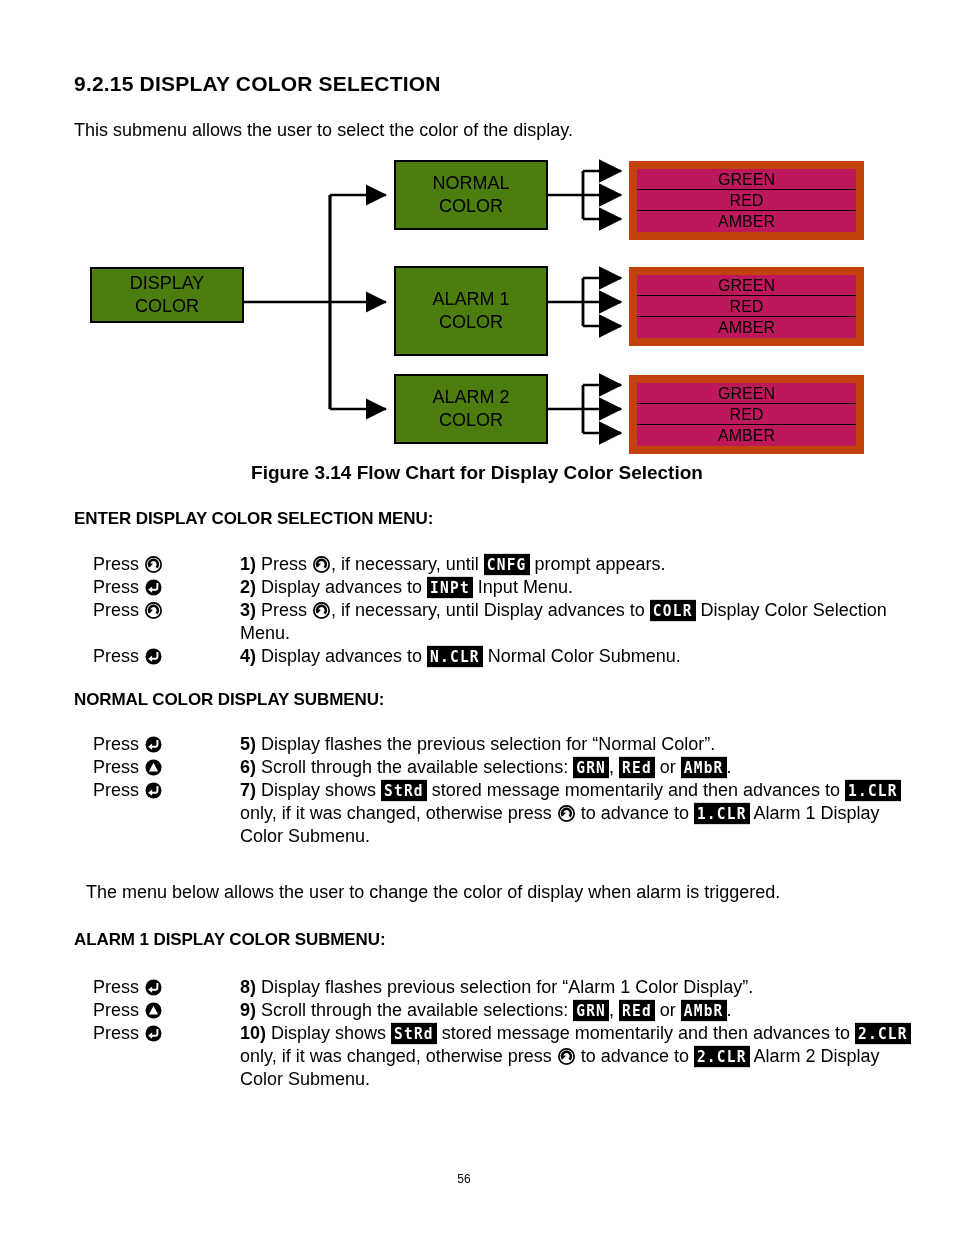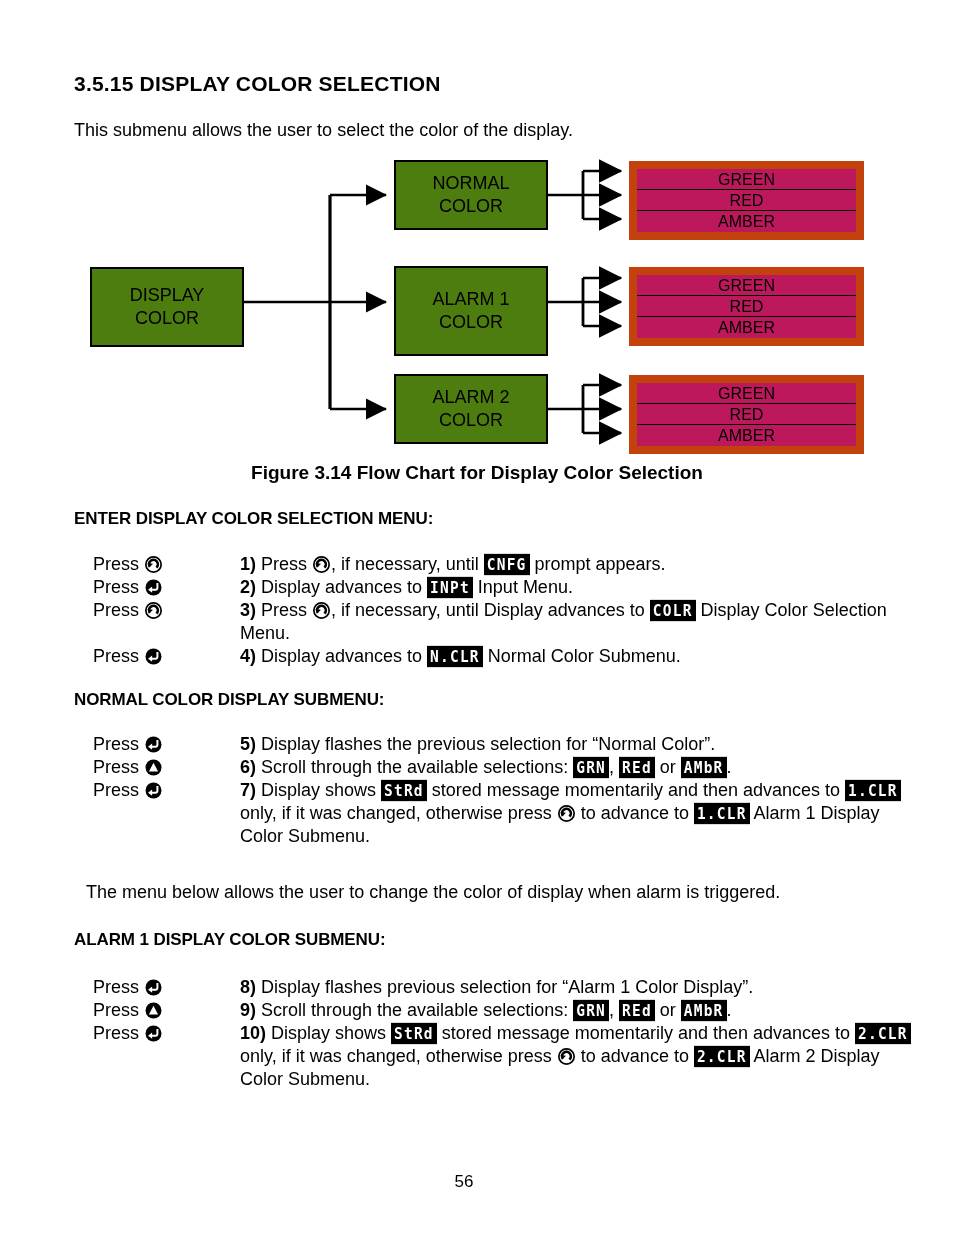--- a/index.html
+++ b/index.html
@@ -68,21 +68,21 @@
     line-height: 24px;
     margin-top: 15px;
   }
 
   .page-number {
     position: absolute;
     left: 0;
     top: 1172px;
     width: 928px;
     text-align: center;
-    font-size: 17px;
+    font-size: 12px;
   }
 
   
   .instr-block {
     position: absolute;
     left: 93px;
     width: 820px;
   }
   #block-1 { top: 553px; }
   #block-2 { top: 733px; }
@@ -149,21 +149,21 @@
     display: flex;
     flex-direction: column;
     align-items: center;
     justify-content: center;
     font-size: 18px;
     line-height: 23px;
     background: #4d7c0f;
   }
   .fbox span { display: block; }
 
-  #box-display { left: 90px; top: 117px; width: 154px; height: 80px; }
+  #box-display { left: 90px; top: 117px; width: 154px; height: 56px; }
   #box-normal  { left: 394px; top: 10px;  width: 154px; height: 70px; }
   #box-alarm1  { left: 394px; top: 116px; width: 154px; height: 90px; }
   #box-alarm2  { left: 394px; top: 224px; width: 154px; height: 70px; }
 
   .ftable {
     position: absolute;
     left: 629px;
     width: 235px;
     border: 8px solid #c2410c;
     box-sizing: border-box;
@@ -190,21 +190,21 @@
     width: 954px;
     height: 305px;
     pointer-events: none;
   }
 </style>
 </head>
 <body>
 
 <div class="page">
 
-  <div class="section-title">3.5.15 DISPLAY COLOR SELECTION</div>
+  <div class="section-title">9.2.15 DISPLAY COLOR SELECTION</div>
   <div class="intro-para">This submenu allows the user to select  the color of the display.</div>
 
   <div class="flow">
 
     <svg class="flow-svg" viewBox="0 0 954 305">
       <defs>
         <marker id="ar" markerWidth="9" markerHeight="9" refX="8.5" refY="4.5" orient="auto">
           <path d="M0,0 L9,4.5 L0,9 z" fill="#000"></path>
         </marker>
       </defs>

